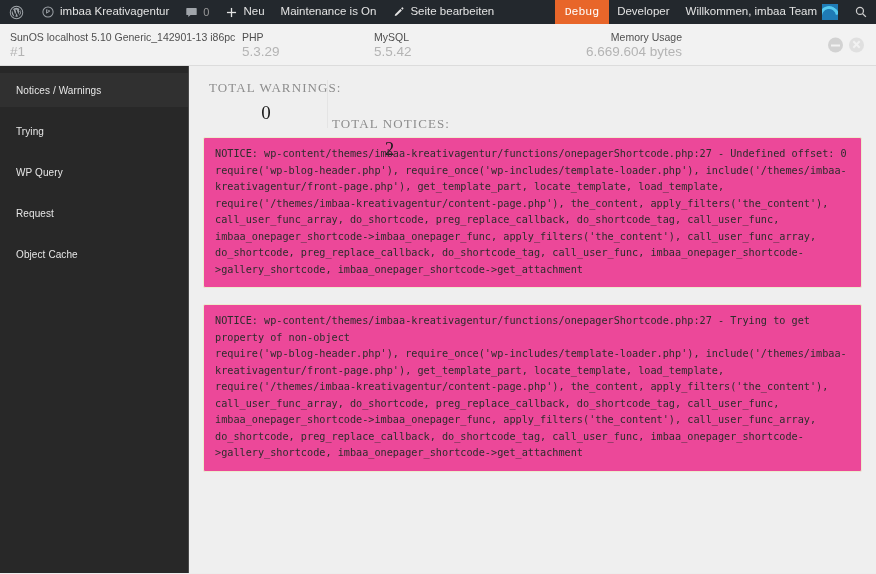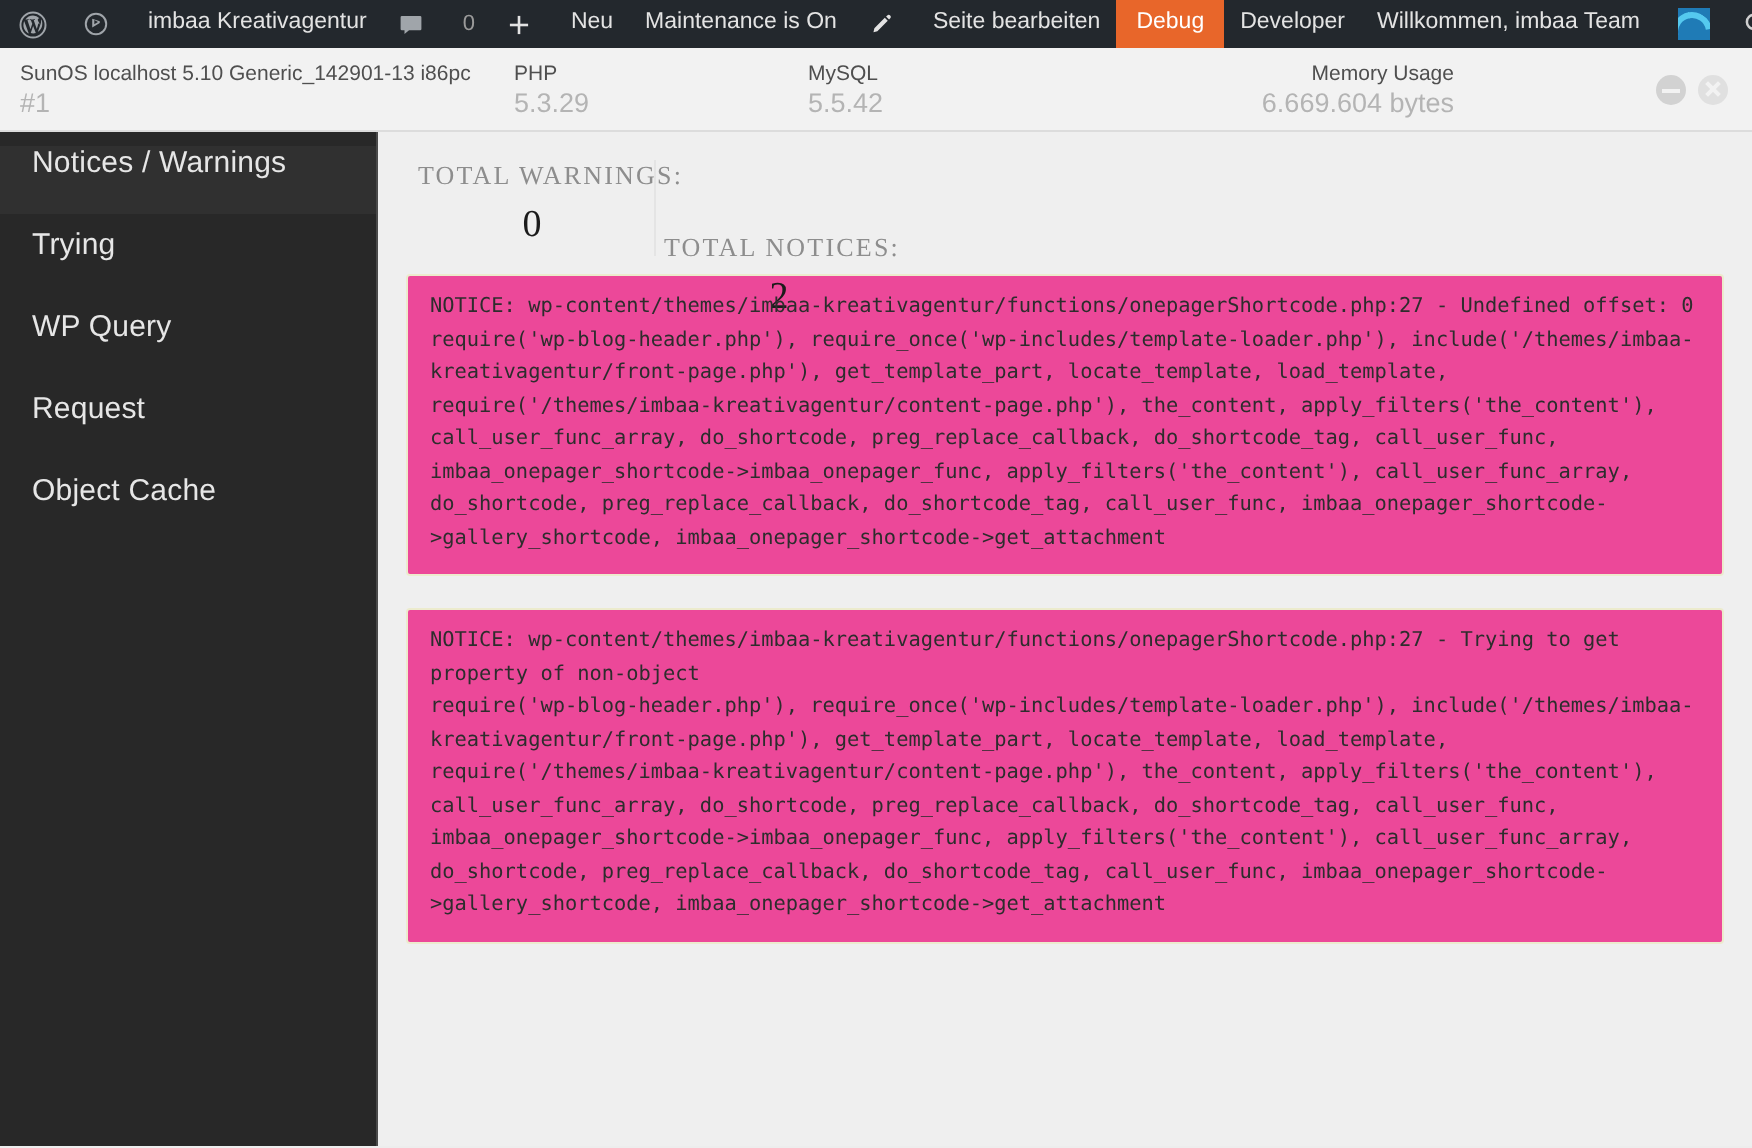--- a/index.html
+++ b/index.html
@@ -18,33 +18,34 @@
     background: #23282d;
     display: flex;
     align-items: stretch;
     color: #e3e3e3;
     font-size: 11.5px;
     white-space: nowrap;
   }
   .ab-item {
     display: flex;
     align-items: center;
-    gap: 19px;
+    gap: 5px;
     padding: 0 8px;
     height: 24px;
     color: #e3e3e3;
   }
   .ab-item.wp-logo { padding: 0 9px 0 9px; }
   .ab-item .lbl { line-height: 1; }
   .ab-spacer { flex: 1 1 auto; }
   .ab-debug {
     background: #e8662a;
     color: #fff;
     padding: 0 10px;
     font-weight: 400;
+    font-family: Liberation Mono, monospace;
   }
   .ab-avatar {
     width: 16px; height: 16px;
     background: #1f7bb6;
     display: inline-block;
     position: relative;
     overflow: hidden;
     flex: none;
   }
   .ab-avatar::before {
@@ -66,21 +67,20 @@
 
   
   #infobar {
     height: 42px;
     background: #f2f2f2;
     border-bottom: 1px solid #dcdcdc;
     display: flex;
     align-items: center;
     padding: 0 12px 0 10px;
     position: relative;
-    gap: 15px;
   }
   .info-col { margin-right: 0; padding-top: 1px; }
   .info-col .k {
     font-size: 10.5px;
     color: #4f4f4f;
     line-height: 13px;
     white-space: nowrap;
   }
   .info-col .v {
     font-size: 13.5px;
@@ -131,24 +131,24 @@
   #sidebar {
     width: 189px;
     flex: none;
     background: #282828;
     border-right: 1px solid #4a4a4a;
     padding-top: 0;
   }
   .nav-item {
     height: 34px;
     display: flex;
-    align-items: flex-start;
+    align-items: center;
     padding: 0 0 0 16px;
     color: #e6e6e6;
-    font-size: 15px;
+    font-size: 10px;
     letter-spacing: .1px;
   }
   .nav-item.active { background: #303030; }
   .nav-gap { height: 7px; }
 
   
   #main {
     flex: 1 1 auto;
     background: #efefef;
     overflow: hidden;

